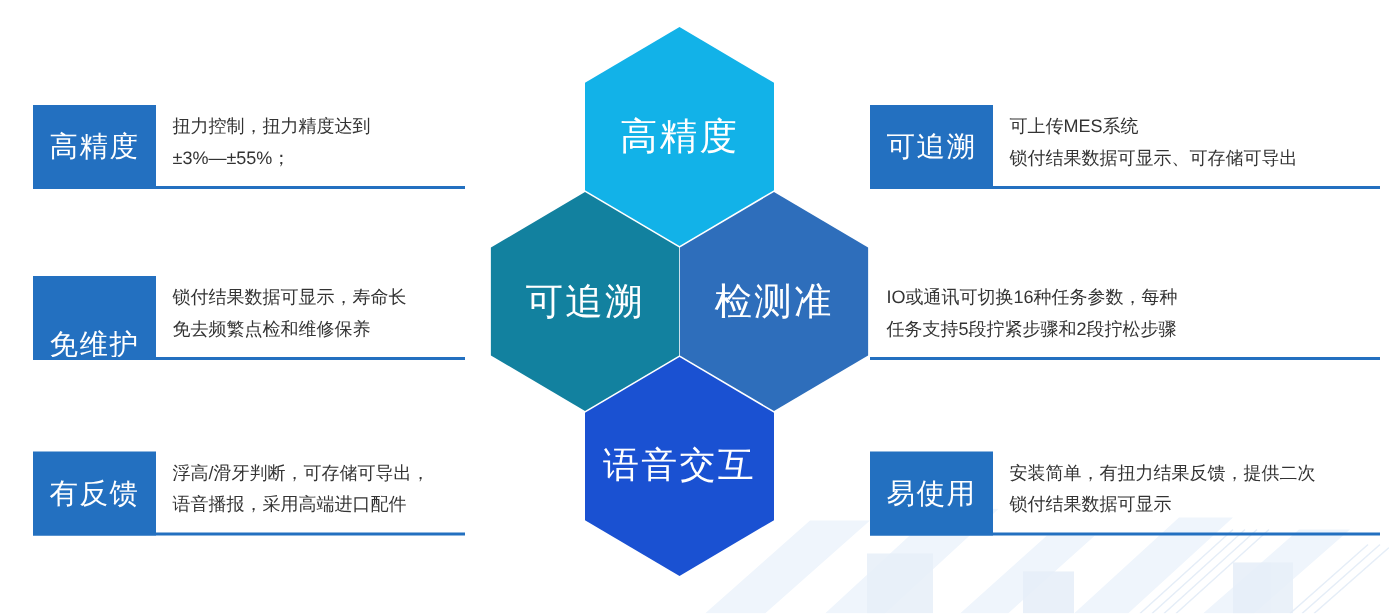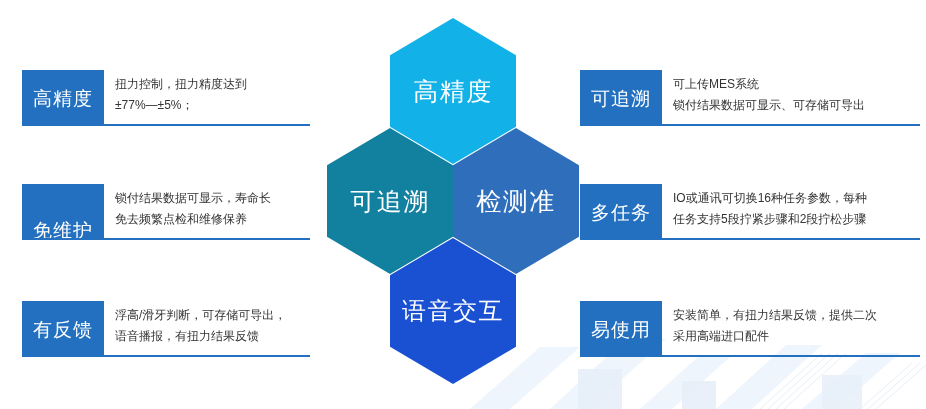--- a/index.html
+++ b/index.html
@@ -142,21 +142,21 @@
   </div>
 
 </div>
 
 <div class="feature col-left row1">
   <div class="badge" style="background: rgb(35, 112, 192);">
     <span>高精度</span>
   </div>
   <div class="desc">
     <span class="ln">扭力控制，扭力精度达到</span>
-    <span class="ln">±77%—±5%；</span>
+    <span class="ln">±3%—±55%；</span>
   </div>
   <div class="rule" style="background: rgb(35, 112, 192); width: 100%;"></div>
 </div>
 
 <div class="feature col-left row2">
   <div class="badge" style="background: rgb(35, 112, 192); align-items: flex-end;">
     <span>免维护</span>
   </div>
   <div class="desc">
     <span class="ln">锁付结果数据可显示，寿命长</span>
@@ -164,49 +164,46 @@
   </div>
   <div class="rule" style="background: rgb(35, 112, 192); width: 100%;"></div>
 </div>
 
 <div class="feature col-left row3">
   <div class="badge" style="background: rgb(35, 112, 192);">
     <span>有反馈</span>
   </div>
   <div class="desc">
     <span class="ln">浮高/滑牙判断，可存储可导出，</span>
-    <span class="ln">语音播报，有扭力结果反馈</span>
+    <span class="ln">语音播报，采用高端进口配件</span>
   </div>
   <div class="rule" style="background: rgb(35, 112, 192); width: 100%;"></div>
 </div>
 
 <div class="feature col-right row1">
   <div class="badge" style="background: rgb(35, 112, 192);">
     <span>可追溯</span>
   </div>
   <div class="desc">
     <span class="ln">可上传MES系统</span>
     <span class="ln">锁付结果数据可显示、可存储可导出</span>
   </div>
   <div class="rule" style="background: rgb(35, 112, 192); width: 100%;"></div>
 </div>
 
 <div class="feature col-right row2">
-  <div class="badge" style="background: rgb(35, 112, 192);">
-    <span>多任务</span>
-  </div>
   <div class="desc">
     <span class="ln">IO或通讯可切换16种任务参数，每种</span>
     <span class="ln">任务支持5段拧紧步骤和2段拧松步骤</span>
   </div>
   <div class="rule" style="background: rgb(35, 112, 192); width: 100%;"></div>
 </div>
 
 <div class="feature col-right row3">
   <div class="badge" style="background: rgb(35, 112, 192); font-family: Liberation Serif, serif;">
     <span>易使用</span>
   </div>
   <div class="desc">
     <span class="ln">安装简单，有扭力结果反馈，提供二次</span>
-    <span class="ln">采用高端进口配件</span>
+    <span class="ln">锁付结果数据可显示</span>
   </div>
   <div class="rule" style="background: rgb(35, 112, 192); width: 100%;"></div>
 </div>
 
 </body></html>

